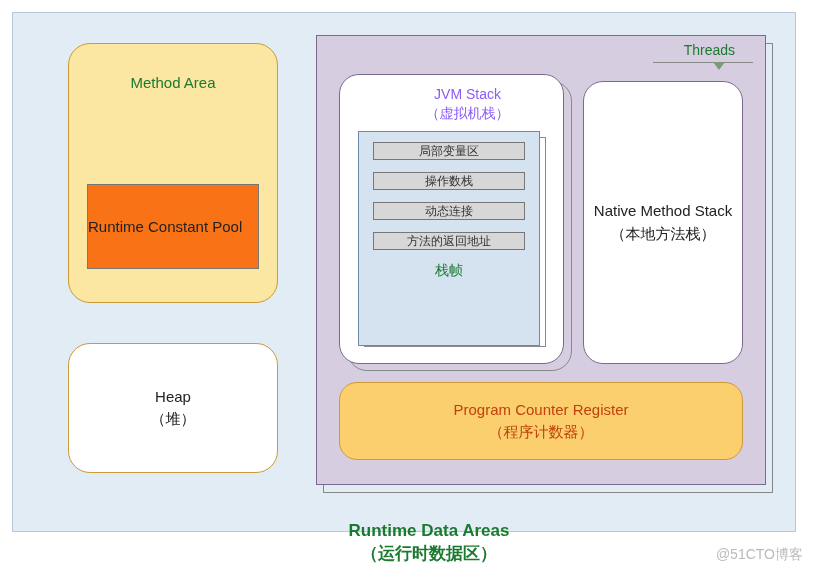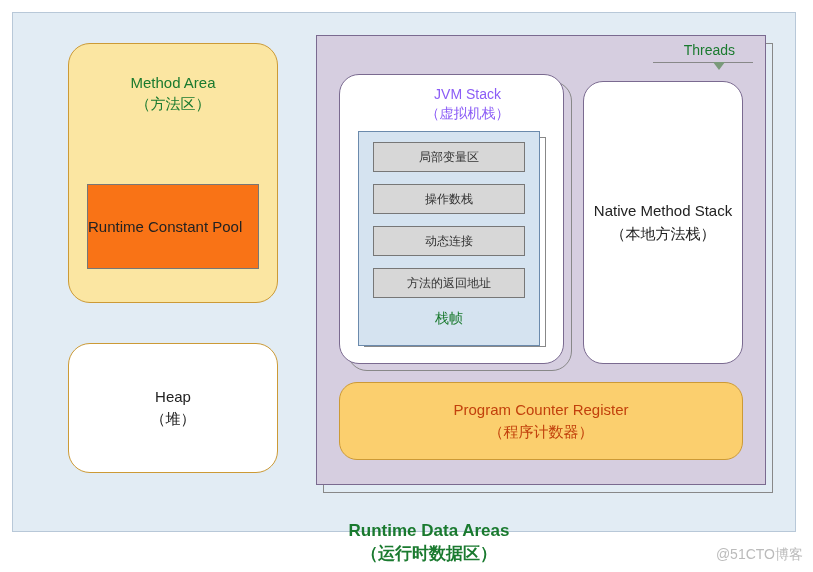--- a/index.html
+++ b/index.html
@@ -129,21 +129,21 @@
     position: absolute;
     left: 18px; top: 56px;
     width: 182px; height: 215px;
     background: #d5e3f0;
     border: 1.5px solid #6b8aac;
     padding: 10px 14px 4px 14px;
   }
   .frame-item {
     background: #d7d7d7;
     border: 1.5px solid #777;
-    height: 30px;
+    height: 18px;
     margin-bottom: 12px;
     display: flex;
     align-items: center;
     justify-content: center;
     font-size: 12px;
     color: #333;
   }
   .frame-label {
     text-align: center;
     color: #1a7a2f;
@@ -200,21 +200,20 @@
   .ml { display: block; }
 </style>
 </head>
 <body>
 
 <div class="canvas">
 
   <div class="method-area">
     <div class="title">
       <span class="ml">Method Area</span>
-      <span class="ml">（方法区）</span>
     </div>
     <div class="rcp">
       <span>Runtime Constant Pool</span>
     </div>
   </div>
 
   <div class="heap">
     <div>
       <span class="ml">Heap</span>
       <span class="ml">（堆）</span>

